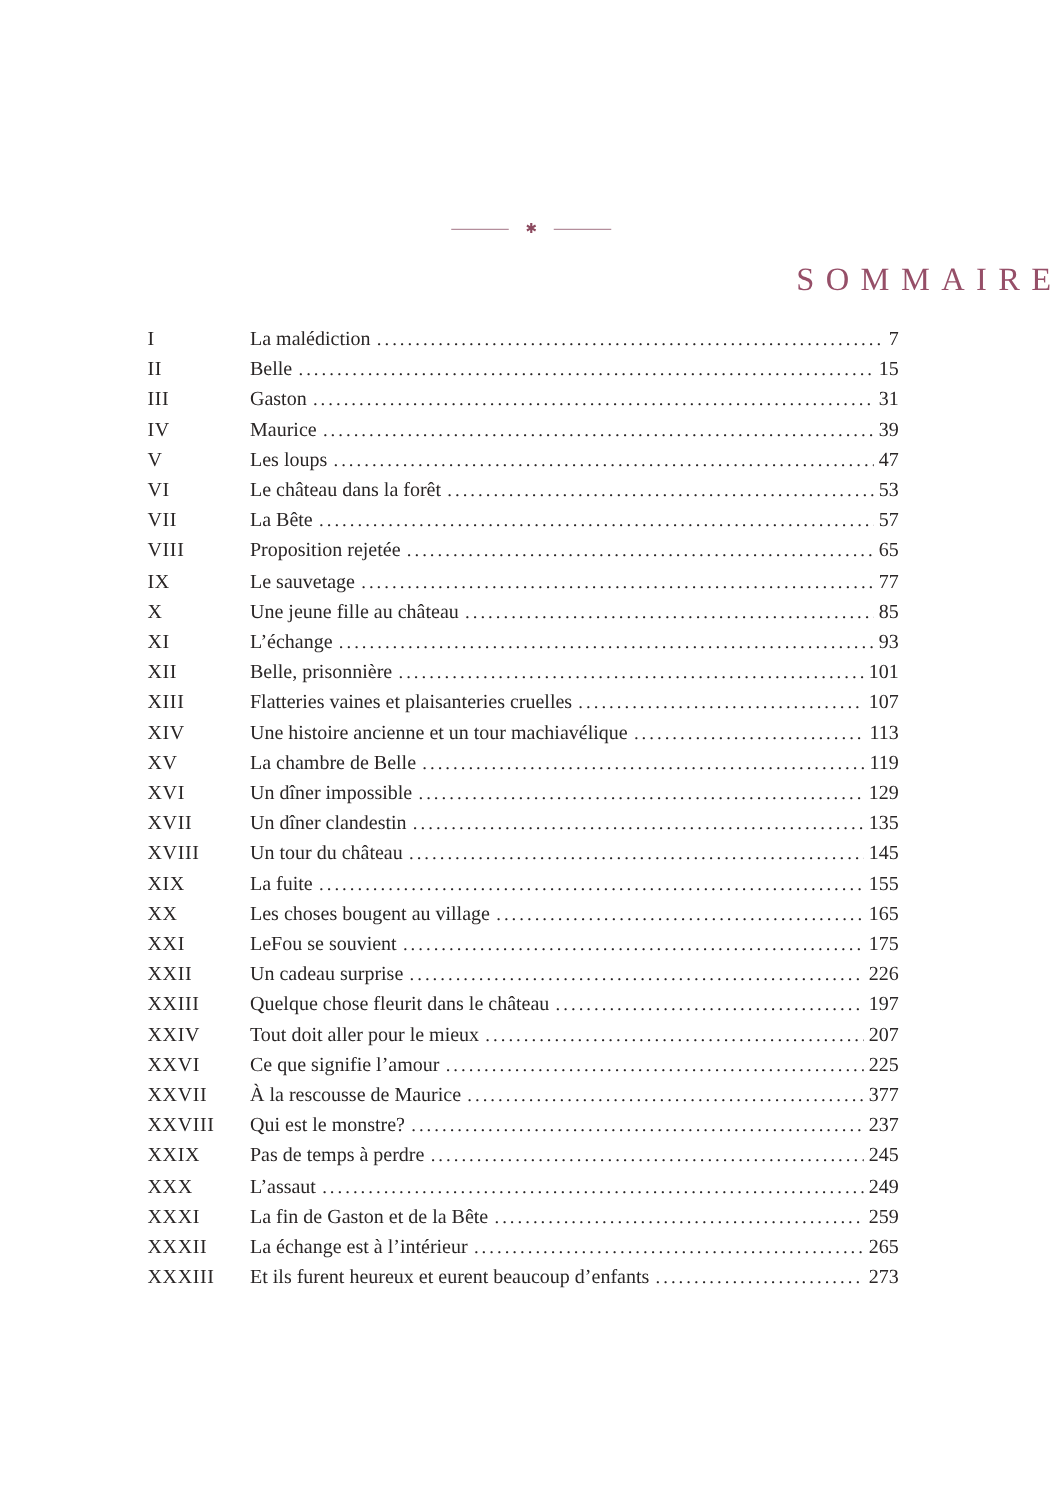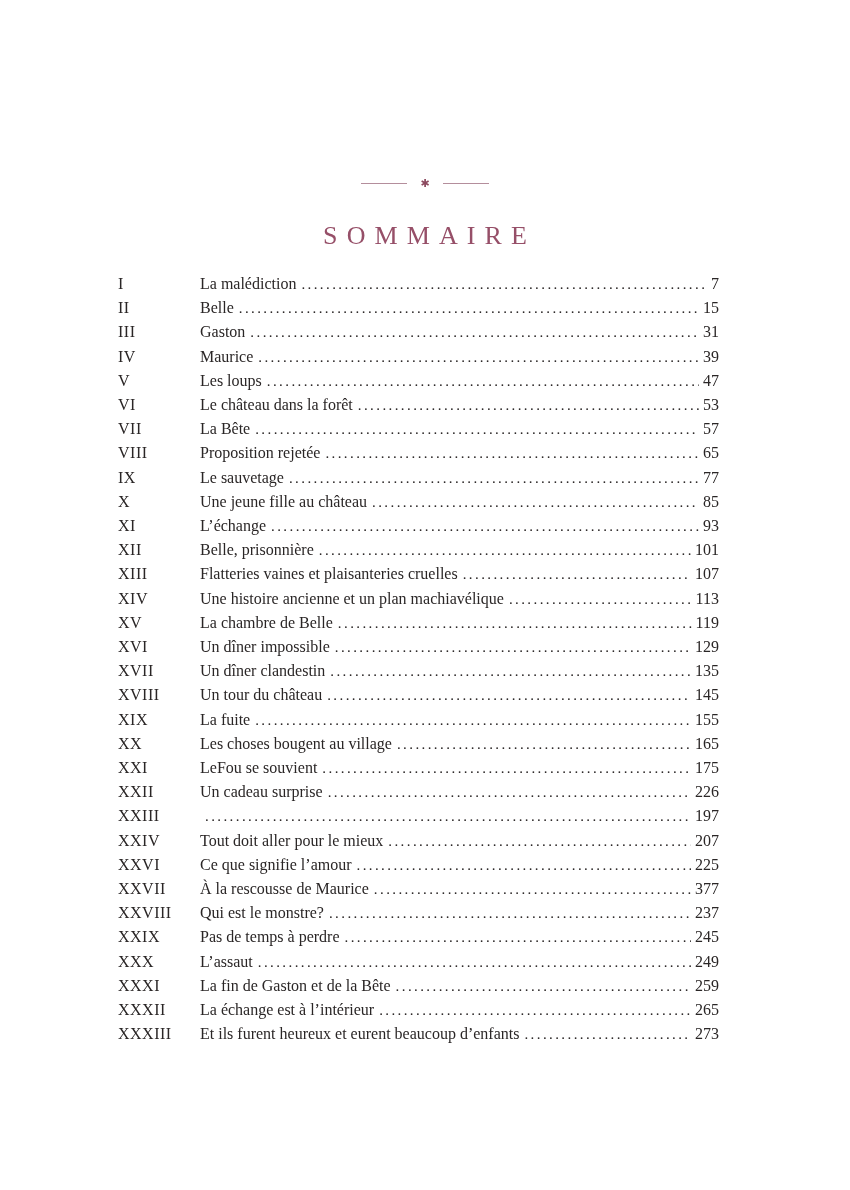--- a/index.html
+++ b/index.html
@@ -38,22 +38,22 @@
     height:1px;
     background:var(--ornament-line);
   }
   .ornament .star{
     color:var(--ornament-star);
     font-size:11px;
     line-height:11px;
   }
   
   .title{
-    margin-top:28px;
-    text-align:center;
+    margin-top:16px;
+    text-align:right;
     font-size:26px;
     font-weight:normal;
     letter-spacing:0.35em;
     text-indent:0.35em;
     line-height:32px;
     color:var(--accent);
   }
   
   .toc{
     list-style:none;
@@ -192,21 +192,21 @@
 
   <li class="row">
     <span class="num">XIII</span>
     <span class="ttl">Flatteries vaines et plaisanteries cruelles</span>
     <span class="dots"></span>
     <span class="pg">107</span>
   </li>
 
   <li class="row">
     <span class="num">XIV</span>
-    <span class="ttl">Une histoire ancienne et un plan machiavélique</span>
+    <span class="ttl">Une histoire ancienne et un tour machiavélique</span>
     <span class="dots"></span>
     <span class="pg">113</span>
   </li>
 
   <li class="row">
     <span class="num">XV</span>
     <span class="ttl">La chambre de Belle</span>
     <span class="dots"></span>
     <span class="pg">119</span>
   </li>
@@ -255,20 +255,21 @@
 
   <li class="row">
     <span class="num">XXII</span>
     <span class="ttl">Un cadeau surprise</span>
     <span class="dots"></span>
     <span class="pg">226</span>
   </li>
 
   <li class="row">
     <span class="num">XXIII</span>
+    <span class="ttl">Quelque chose fleurit dans le château</span>
     <span class="dots"></span>
     <span class="pg">197</span>
   </li>
 
   <li class="row">
     <span class="num">XXIV</span>
     <span class="ttl">Tout doit aller pour le mieux</span>
     <span class="dots"></span>
     <span class="pg">207</span>
   </li>

